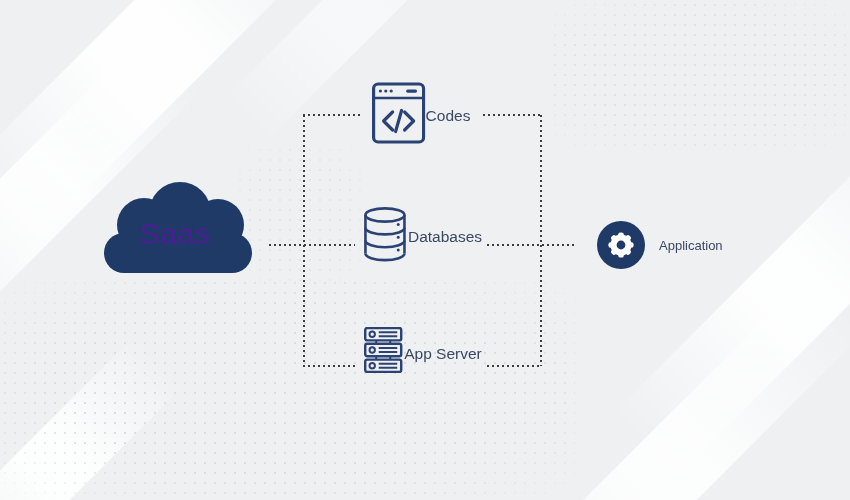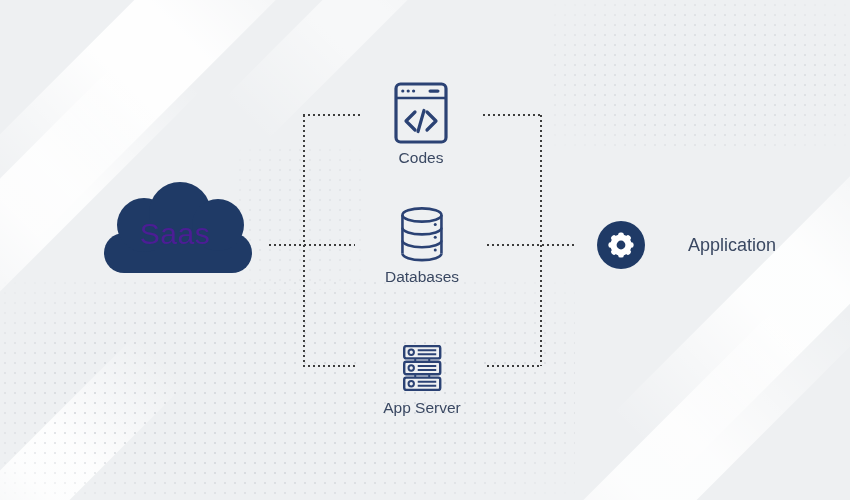--- a/index.html
+++ b/index.html
@@ -44,38 +44,38 @@
   
   .cloud{position:absolute;left:104px;top:181px;width:148px;height:92px;}
   .cloud svg{display:block;color:var(--navy);}
   .cloud-label{
     position:absolute;left:0;right:6px;top:36px;
     text-align:center;color:#4c1d95;font-size:30px;font-weight:500;
     letter-spacing:0.5px;
   }
   
   .node{
-    position:absolute;display:flex;flex-direction:column;align-items:center;
+    position:absolute;display:flex;flex-direction:row;align-items:center;
     transform:translateX(-50%);
     justify-content:center;
   }
   .node svg{display:block;color:var(--icon-stroke);}
   .node-label{
     color:var(--label-text);font-size:15.5px;line-height:19px;white-space:nowrap;
   }
   #node-codes{left:421px;top:82px;}      #node-codes .node-label{margin-top:4px;}
   #node-databases{left:422px;top:206px;} #node-databases .node-label{margin-top:5px;}
-  #node-appserver{left:422px;top:327px;margin-top:18px;} #node-appserver .node-label{margin-top:7px;}
+  #node-appserver{left:422px;top:327px;} #node-appserver .node-label{margin-top:7px;}
   
   .application{
     position:absolute;left:597px;top:221px;height:48px;
     display:flex;align-items:center;gap:14px;
   }
   .app-circle{width:48px;height:48px;display:block;}
-  .app-label{color:var(--label-text);font-size:18px;white-space:nowrap;margin-left:29px;}
+  .app-label{color:var(--label-text);font-size:13px;white-space:nowrap;}
 </style>
 </head>
 <body>
 
 <div class="canvas">
 
   <div class="stripe" style="left:150px;top:55px;width:430px;height:100px;opacity:.95"></div>
   <div class="stripe" style="left:40px;top:195px;width:380px;height:80px;opacity:.85"></div>
   <div class="stripe" style="left:55px;top:465px;width:300px;height:70px;opacity:.9"></div>
   <div class="stripe" style="left:795px;top:295px;width:430px;height:90px;opacity:.9"></div>

